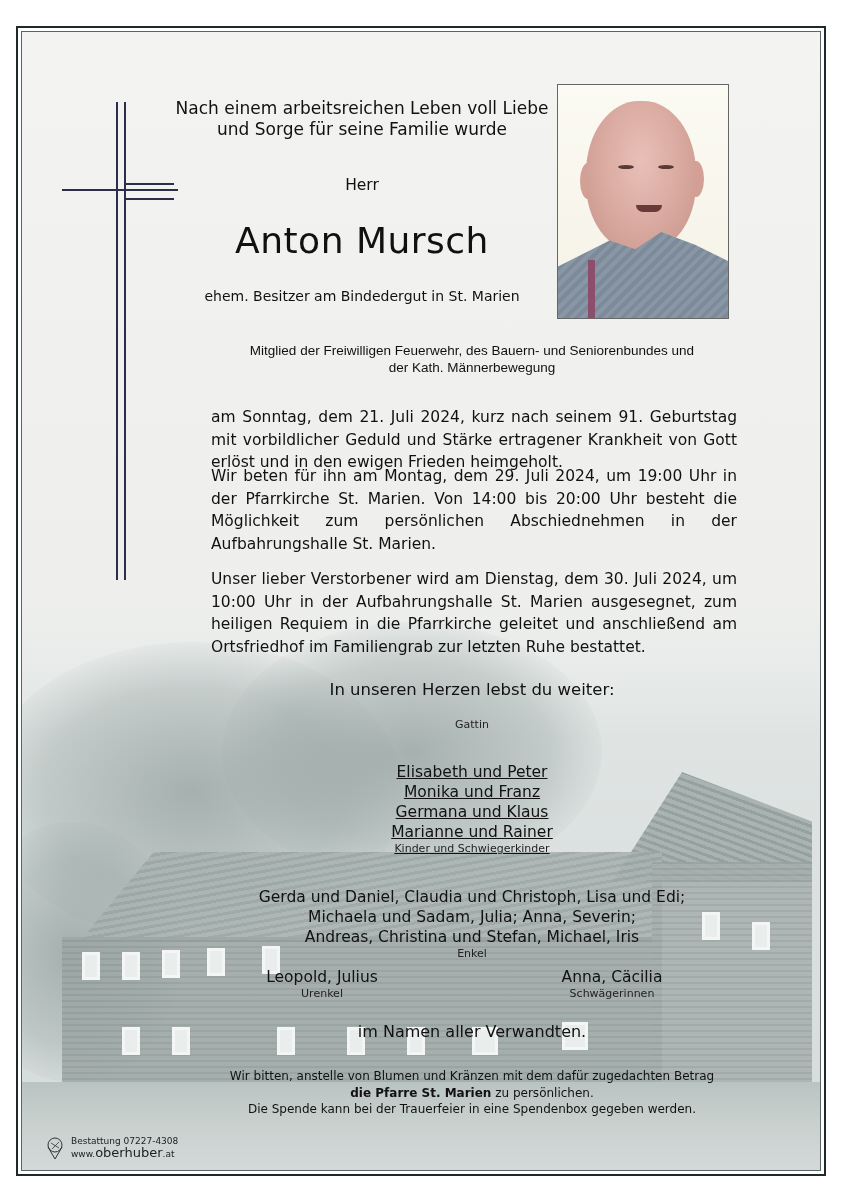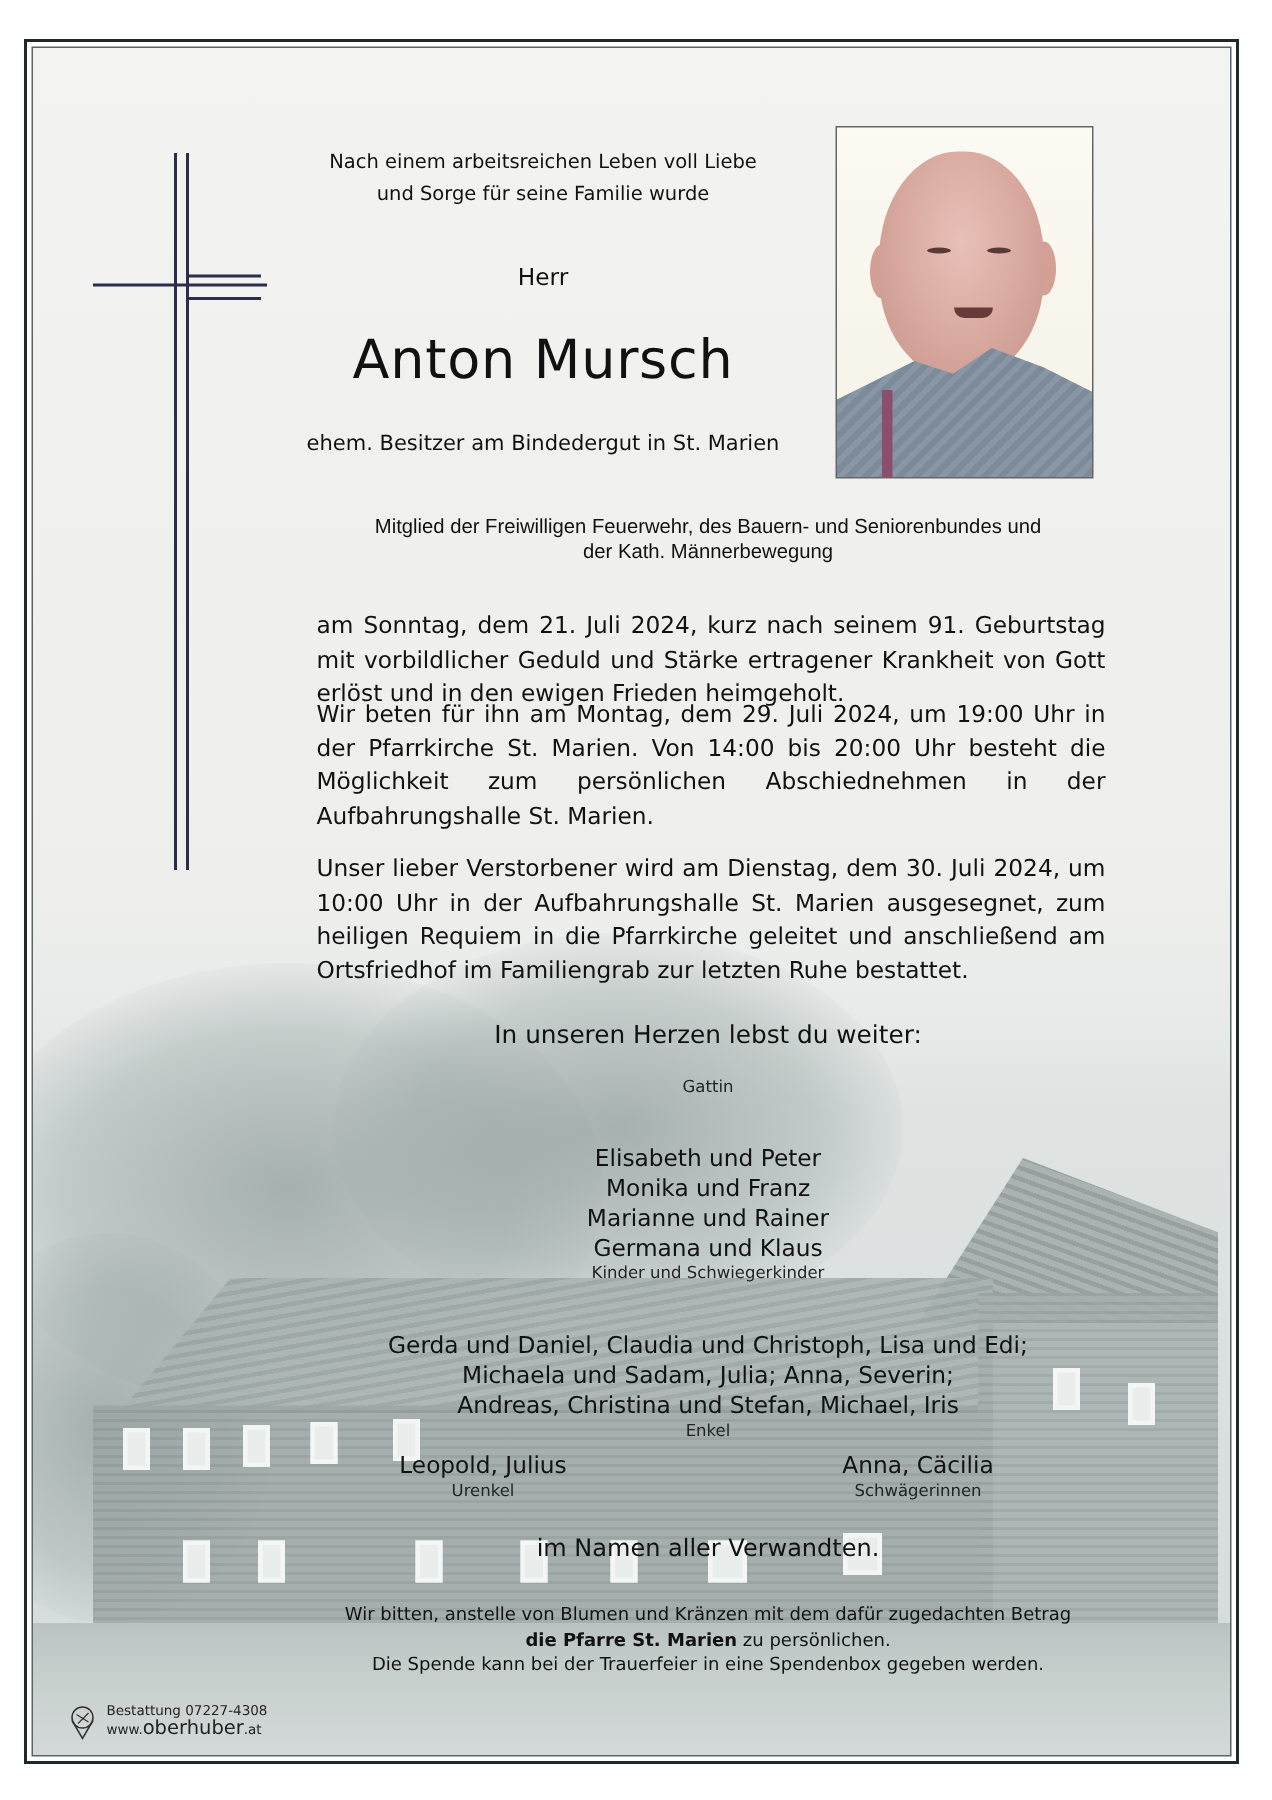--- a/index.html
+++ b/index.html
@@ -41,32 +41,32 @@
   .p-ear-l { position: absolute; left: 22px; top: 78px; width: 16px; height: 36px; border-radius: 50%; background: #d49f95; }
   .p-ear-r { position: absolute; left: 130px; top: 76px; width: 16px; height: 36px; border-radius: 50%; background: #d49f95; }
   .p-shirt { position: absolute; left: 0; bottom: 0; width: 172px; height: 86px;
              background: repeating-linear-gradient(135deg, #7c8a99 0 4px, #8896a5 4px 8px);
              clip-path: polygon(0 40%, 30% 10%, 45% 20%, 60% 0, 80% 15%, 100% 35%, 100% 100%, 0 100%); }
   .p-strap { position: absolute; left: 30px; bottom: 0; width: 7px; height: 58px; background: #8b4f6c; }
   .p-mouth { position: absolute; left: 78px; top: 120px; width: 26px; height: 7px; border-radius: 0 0 14px 14px; background: #6a3a38; }
   .p-eye { position: absolute; top: 80px; width: 16px; height: 4px; border-radius: 50%; background: #5a3a36; }
   
   .center { position: absolute; text-align: center; }
-  .intro { left: 150px; top: 66px; width: 380px; font-size: 13px; line-height: 21px; }
+  .intro { left: 150px; top: 66px; width: 380px; font-size: 17px; line-height: 21px; }
   .herr { left: 150px; top: 144px; width: 380px; font-size: 15.5px; }
   .name { left: 150px; top: 188px; width: 380px; font-size: 36px; letter-spacing: 0.5px; }
   .role { left: 150px; top: 256px; width: 380px; font-size: 14px; }
   .member { left: 190px; top: 310px; width: 520px; font-family: "Liberation Sans", sans-serif; font-size: 13.5px; line-height: 17px; }
   .para { position: absolute; left: 189px; width: 526px; font-size: 15.5px; line-height: 22.5px; text-align: justify; text-align-last: left; }
   .p1 { top: 374px; } .p2 { top: 433px; } .p3 { top: 536px; }
   .motto { left: 200px; top: 648px; width: 500px; font-size: 16.5px; }
   .fam { left: 150px; width: 600px; font-size: 15.5px; line-height: 20px; }
   .rel { font-size: 11px; line-height: 14px; color: #222; }
   .fam-maria { top: 686px; }
-  .fam-kids { top: 730px; }
+  .fam-kids { top: 730px; text-decoration: underline; }
   .fam-enkel { top: 855px; }
   .side { position: absolute; text-align: center; font-size: 15.5px; line-height: 20px; }
   .urenkel { left: 210px; top: 935px; width: 180px; }
   .schwag { left: 500px; top: 935px; width: 180px; }
   .closing { left: 200px; top: 990px; width: 500px; font-size: 16px; }
   .request { left: 150px; top: 1036px; width: 600px; font-size: 12px; line-height: 16.5px; }
   .request b { font-weight: bold; }
   .logo { position: absolute; left: 20px; top: 1103px; display: flex; align-items: center; gap: 3px; }
   .logo svg { width: 26px; height: 26px; }
   .logo-text { font-size: 9px; line-height: 11px; color: #222; }
@@ -139,22 +139,22 @@
 
     <div class="center motto">In unseren Herzen lebst du weiter:</div>
 
     <div class="center fam fam-maria">
       <div class="rel">Gattin</div>
     </div>
 
     <div class="center fam fam-kids">
       <div>Elisabeth und Peter</div>
       <div>Monika und Franz</div>
+      <div>Germana und Klaus</div>
       <div>Marianne und Rainer</div>
-      <div>Germana und Klaus</div>
       <div class="rel">Kinder und Schwiegerkinder</div>
     </div>
 
     <div class="center fam fam-enkel">
       <div>Gerda und Daniel, Claudia und Christoph, Lisa und Edi;</div>
       <div>Michaela und Sadam, Julia; Anna, Severin;</div>
       <div>Andreas, Christina und Stefan, Michael, Iris</div>
       <div class="rel">Enkel</div>
     </div>
 

